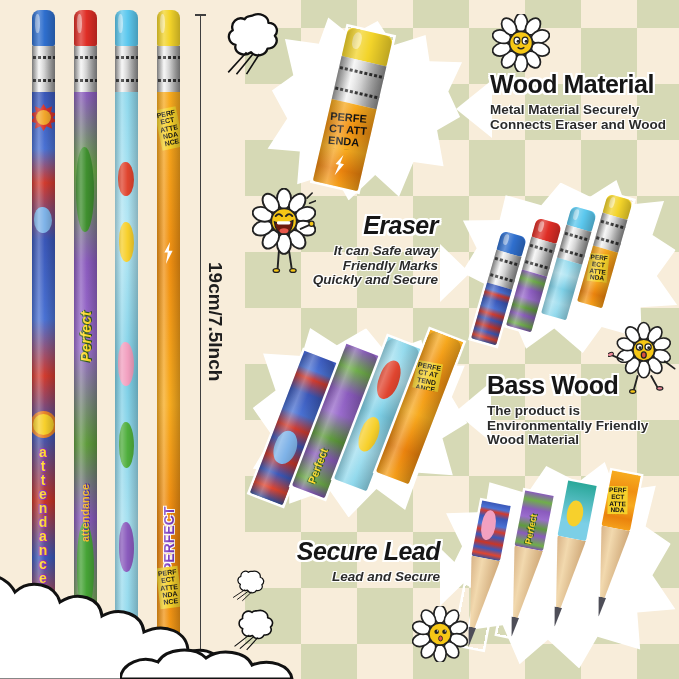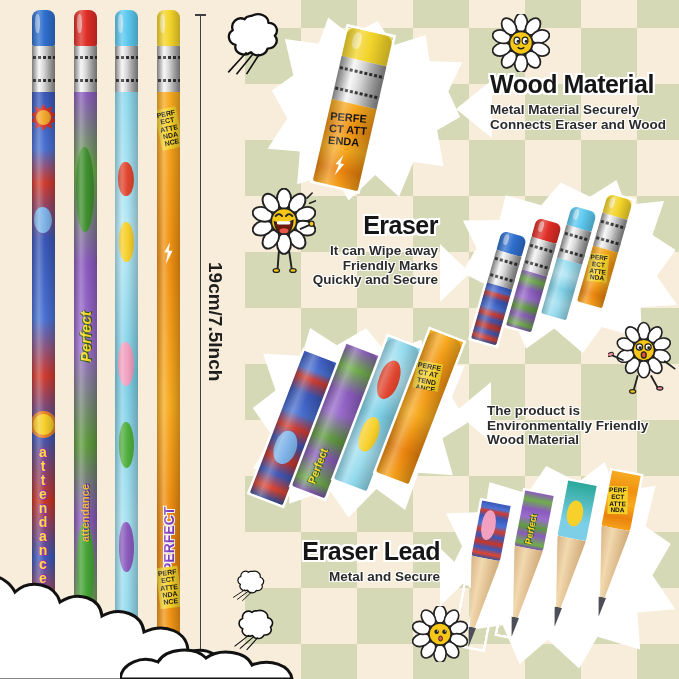--- a/index.html
+++ b/index.html
@@ -62,21 +62,21 @@
   .splash2{left:462px;top:182px;width:215px;height:172px;transform:rotate(-6deg) scaleX(-1);}
   .splash3{left:252px;top:328px;width:215px;height:190px;transform:rotate(4deg);}
   .splash4{left:448px;top:465px;width:225px;height:205px;transform:rotate(-8deg) scaleX(-1);}
   .chev{position:absolute;background:#fff;z-index:1;}
   .chev-l{clip-path:polygon(100% 0,0 50%,100% 100%);}
   .chev-r{clip-path:polygon(0 0,100% 50%,0 100%);}
   .co-head{position:absolute;z-index:3;font-weight:900;font-size:25px;letter-spacing:-.5px;color:#161616;
     text-shadow:-2px -2px 0 #fff,2px -2px 0 #fff,-2px 2px 0 #fff,2px 2px 0 #fff,-2px 0 0 #fff,2px 0 0 #fff,0 -2px 0 #fff,0 2px 0 #fff;}
   .co-body{position:absolute;z-index:3;font-weight:700;font-size:13.5px;line-height:14.5px;color:#2b2b2b;
     text-shadow:-1px -1px 0 #fff,1px -1px 0 #fff,-1px 1px 0 #fff,1px 1px 0 #fff;}
-  .alr{text-align:right;}
+  .alr{text-align:right;font-style:italic;}
   
   .mini{position:absolute;display:flex;flex-direction:column;z-index:2;box-shadow:0 0 0 2.5px #fff;}
   .mini .etop{border-radius:6px 6px 2px 2px;}
   .mini .pbody{flex:1;}
   .m1{left:330px;top:30px;width:46px;height:158px;transform:rotate(13deg);}
   .m1 .etop{height:30px;} .m1 .ferrule{height:44px;}
   .m1 .pbody{font-weight:900;font-size:11px;color:#111;}
   .m1txt{display:block;width:38px;margin:8px auto 0;transform:rotate(-8deg);word-break:break-all;line-height:1.1;overflow:hidden;height:38px;}
   .mtop{width:26px;height:112px;}
   .mtop .etop{height:20px;} .mtop .ferrule{height:34px;}
@@ -201,21 +201,21 @@
     <div class="cyl"></div>
   </div>
   <div class="co-head" style="left:490px;top:70px">Wood Material</div>
   <div class="co-body" style="left:490px;top:103px;width:195px">
     <div>Metal Material Securely</div>
     <div>Connects Eraser and Wood</div>
   </div>
 
   <div class="co-head alr" style="left:250px;top:211px;width:188px">Eraser</div>
   <div class="co-body alr" style="left:240px;top:244px;width:198px">
-    <div>It can Wipe away</div>
+    <div>It can Safe away</div>
     <div>Friendly Marks</div>
     <div>Quickly and Secure</div>
   </div>
   <div class="mini mtop" style="left:486px;top:232px;transform:rotate(16deg)">
     <div class="etop" style="background: rgb(47, 111, 206);"></div>
     <div class="ferrule"></div>
     <div class="pbody d1"></div>
       <div class="cyl"></div>
   </div>
   <div class="mini mtop" style="left:521px;top:219px;transform:rotate(16deg)">
@@ -257,29 +257,30 @@
       <div class="blob" style="left:8px;top:80px;width:18px;height:36px;background:#f7d02c"></div>
     </div>
       <div class="cyl"></div>
   </div>
   <div class="mini mmid" style="left:402px;top:331px;transform:rotate(21deg)">
     <div class="pbody d4">
       <div class="minipatch" style="top:30px;width:24px;font-size:7px">PERFECT ATTENDANCE</div>
     </div>
       <div class="cyl"></div>
   </div>
+  <div class="co-head" style="left:487px;top:371px">Bass Wood</div>
   <div class="co-body" style="left:487px;top:404px;width:195px">
     <div>The product is</div>
     <div>Environmentally Friendly</div>
     <div>Wood Material</div>
   </div>
 
-  <div class="co-head alr" style="left:250px;top:537px;width:190px">Eraser Lead</div>
+  <div class="co-head alr" style="left:250px;top:537px;width:190px">Secure Lead</div>
   <div class="co-body alr" style="left:250px;top:570px;width:190px">
-    <div>Metal and Secure</div>
+    <div>Lead and Secure</div>
   </div>
   <div class="mini mtip" style="left:468px;top:502px;transform:rotate(11deg)">
     <div class="pbody d1">
       <div class="blob" style="left:4px;top:8px;width:14px;height:30px;background:#f2a0c0"></div>
     </div>
     <div class="wood"></div>
     <div class="lead"></div>
   </div>
   <div class="mini mtip" style="left:511px;top:492px;transform:rotate(11deg)">
     <div class="pbody d2">

